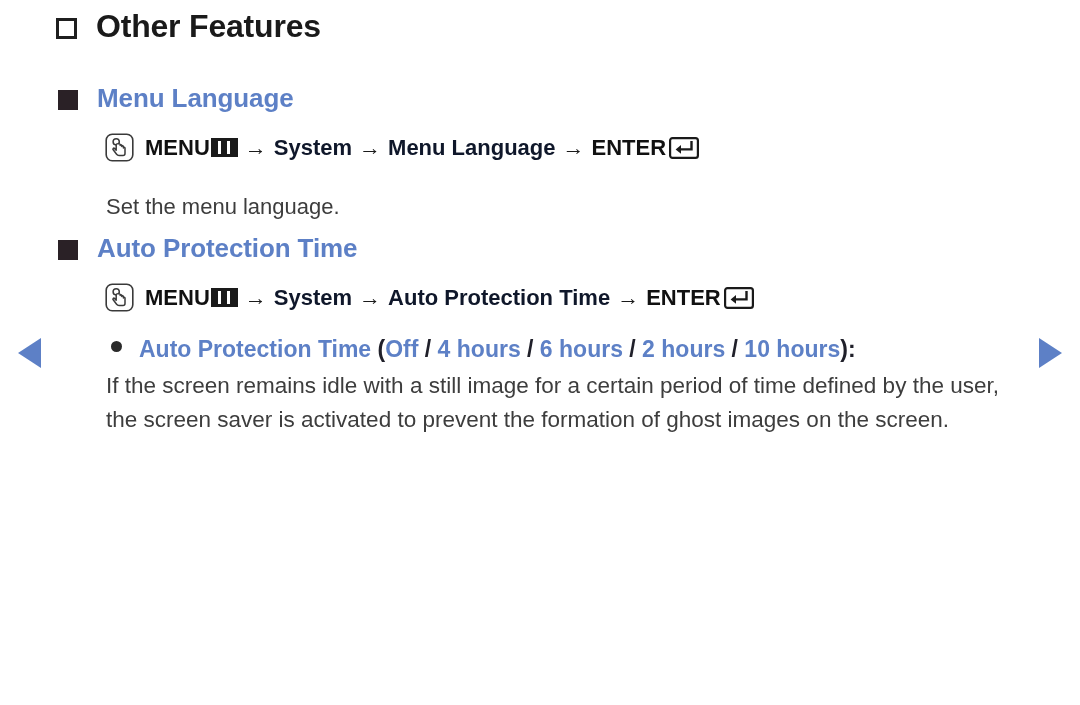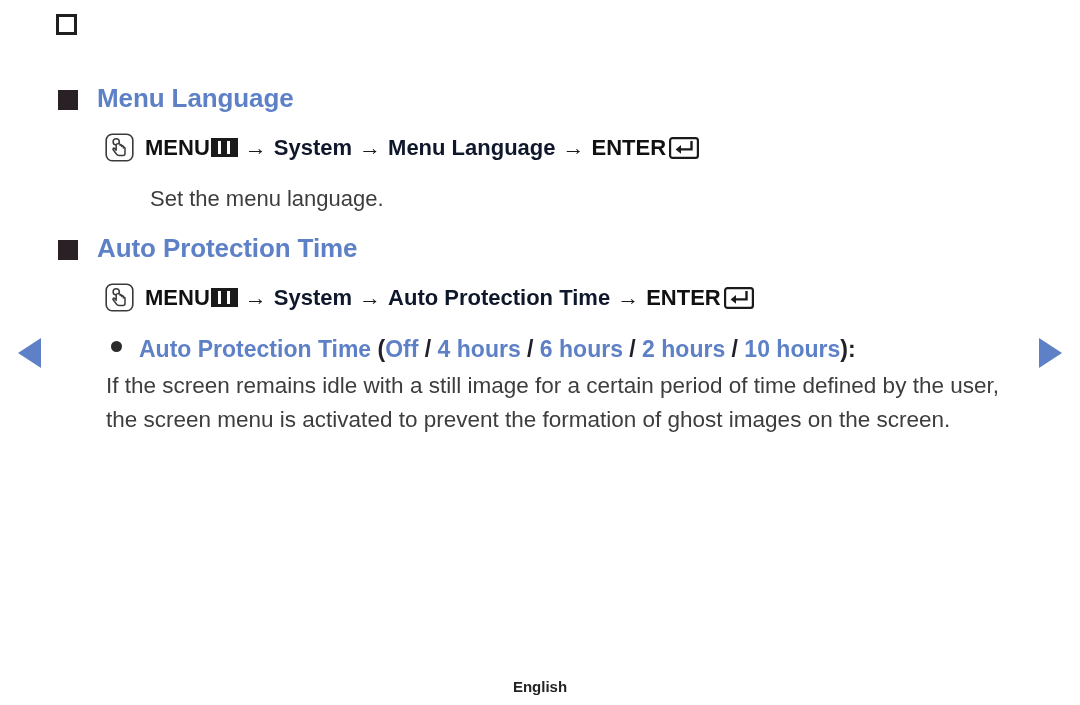--- a/index.html
+++ b/index.html
@@ -224,20 +224,21 @@
     color: #232323;
   }
 </style>
 </head>
 <body>
 
 <div class="page">
 
   <div class="section-heading">
     <span class="icon-hollow-square"></span>
+    <span class="section-heading-text">Other Features</span>
   </div>
 
   <div class="sub-heading" style="left:58px; top:85px;">
     <span class="icon-solid-square"></span>
     <span class="sub-heading-text">Menu Language</span>
   </div>
 
   <div class="menu-path" style="left:105px; top:133px;">
     <span class="icon-press">
       <svg width="29" height="29" viewBox="0 0 29 29">
@@ -264,21 +265,21 @@
     <span class="path-seg dark">ENTER</span>
     <span class="icon-enter">
       <svg width="30" height="22" viewBox="0 0 30 22">
         <rect x="1.1" y="1.1" width="27.8" height="19.8" rx="2.4" ry="2.4" fill="#ffffff" stroke="#1a1a1a" stroke-width="2.2"></rect>
         <path d="M22.5 5.2 L22.5 12.4 L10.5 12.4" fill="none" stroke="#1a1a1a" stroke-width="2.4" stroke-linecap="square"></path>
         <path d="M12.0 8.0 L6.6 12.4 L12.0 16.8 Z" fill="#1a1a1a"></path>
       </svg>
     </span>
   </div>
 
-  <div class="body-text" style="left:106px; top:182px;margin-left:44px;">Set the menu language.</div>
+  <div class="body-text" style="left:106px; top:190px;">Set the menu language.</div>
 
   <div class="sub-heading" style="left:58px; top:235px;">
     <span class="icon-solid-square"></span>
     <span class="sub-heading-text">Auto Protection Time</span>
   </div>
 
   <div class="menu-path" style="left:105px; top:283px;">
     <span class="icon-press">
       <svg width="29" height="29" viewBox="0 0 29 29">
         <rect x="1.2" y="1.2" width="26.6" height="26.6" rx="6" ry="6" fill="#ffffff" stroke="#3a3a3a" stroke-width="1.6"></rect>
@@ -330,20 +331,19 @@
     <span>&nbsp;</span>
     <span class="opt-blue">2 hours</span>
     <span>&nbsp;</span>
     <span class="opt-dark">/</span>
     <span>&nbsp;</span>
     <span class="opt-blue">10 hours</span>
     <span class="opt-dark">)</span>
     <span class="opt-dark">:</span>
   </div>
 
-  <div class="paragraph" style="left:106px; top:369px;">If the screen remains idle with a still image for a certain period of time defined by the user, the screen menu is activated to prevent the formation of ghost images on the screen.</div>
+  <div class="paragraph" style="left:106px; top:369px;">If the screen remains idle with a still image for a certain period of time defined by the user, the screen saver is activated to prevent the formation of ghost images on the screen.</div>
 
   <div class="nav-arrow nav-arrow-left"></div>
   <div class="nav-arrow nav-arrow-right"></div>
 
-  <div class="footer-language">English</div>
 
 </div>
 
 </body></html>

